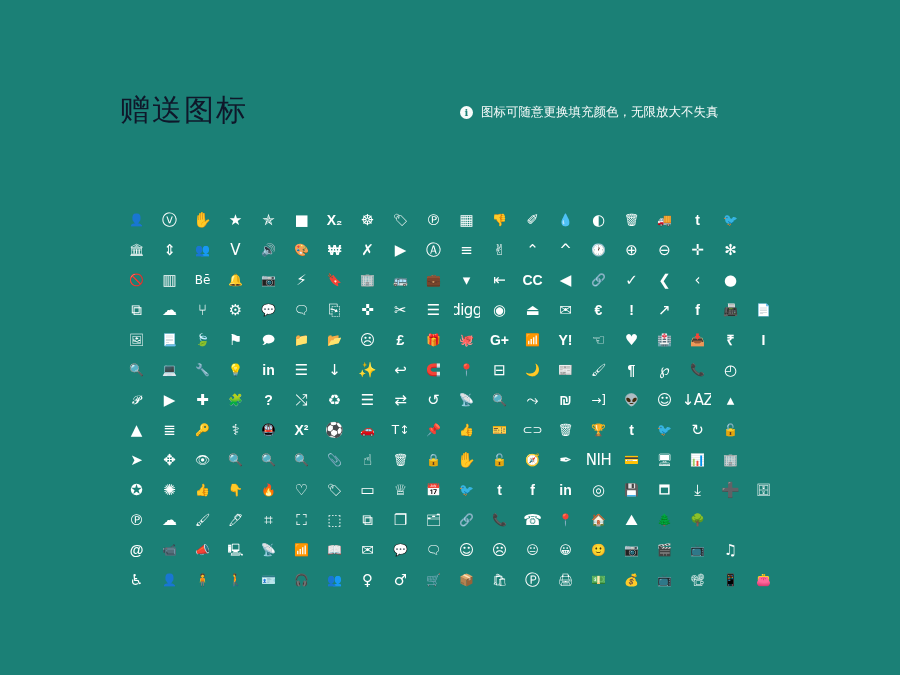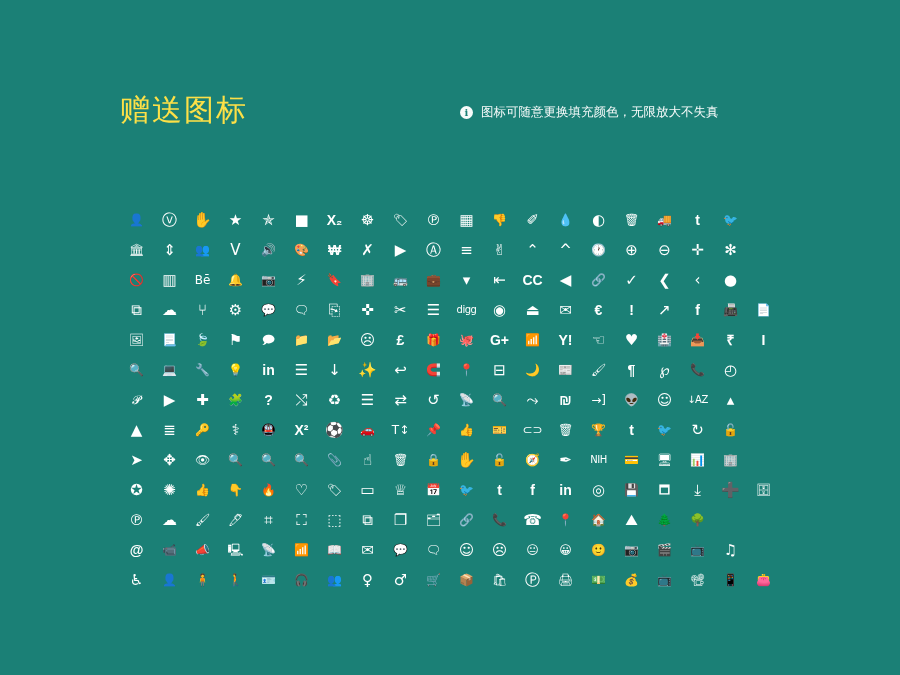--- a/index.html
+++ b/index.html
@@ -19,21 +19,21 @@
     height: 675px;
     background: #1b8076;
     box-sizing: border-box;
   }
   .title {
     position: absolute;
     left: 120px;
     top: 90px;
     font-size: 30px;
     letter-spacing: 2px;
-    color: #fde047;
+    color: #0f172a;
     font-family: "DejaVu Sans", sans-serif;
     font-weight: 400;
     white-space: nowrap;
   }
   .note {
     position: absolute;
     left: 460px;
     top: 104px;
     display: flex;
     align-items: center;
@@ -79,21 +79,21 @@
     line-height: 1;
     font-family: "DejaVu Sans", sans-serif;
     overflow: hidden;
     text-align: center;
     user-select: none;
   }
   .icon-cell.small {
     font-size: 12px;
   }
   .icon-cell.tiny {
-    font-size: 10px;
+    font-size: 15px;
     letter-spacing: -0.5px;
   }
   .icon-cell.txt {
     font-size: 14px;
     font-family: "Liberation Sans", sans-serif;
     font-weight: bold;
   }
 </style>
 </head>
 <body>

